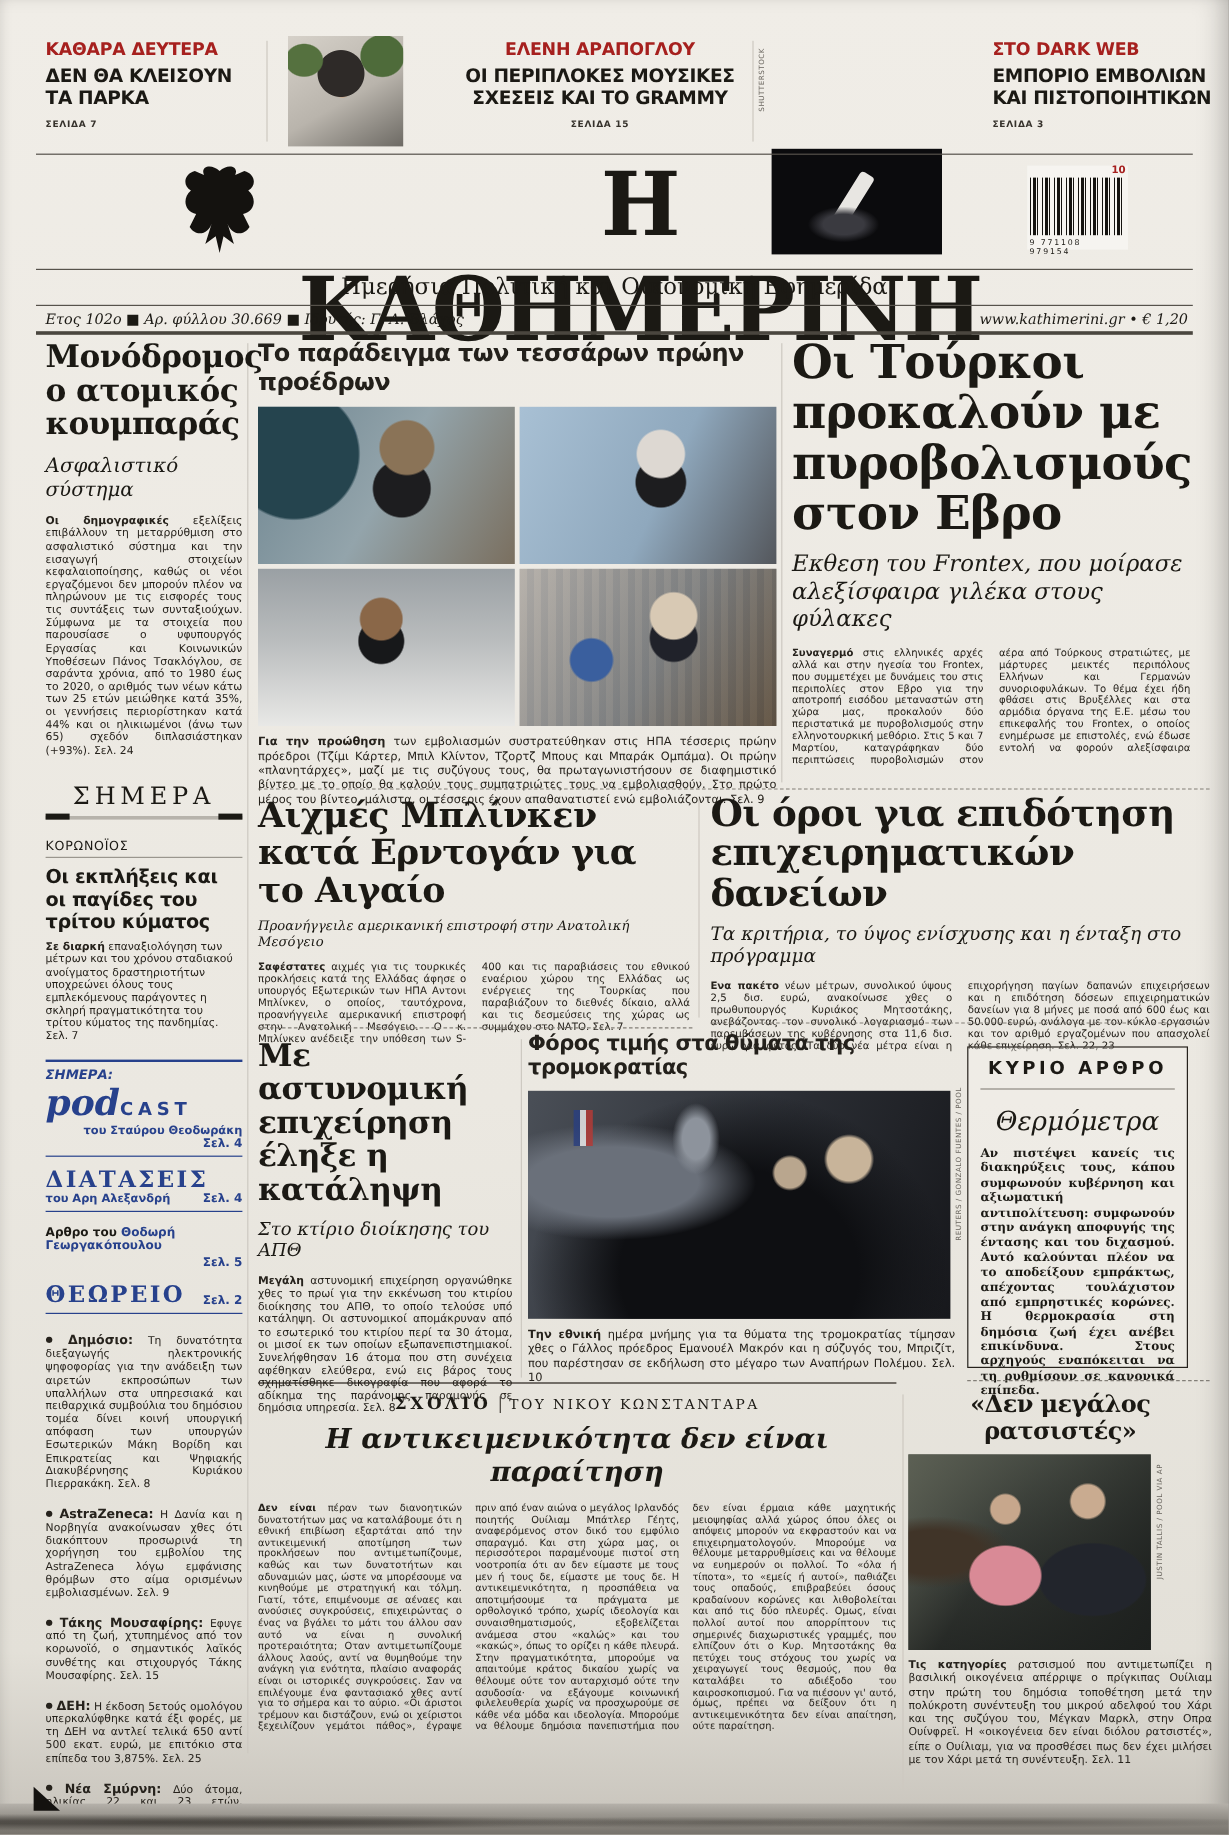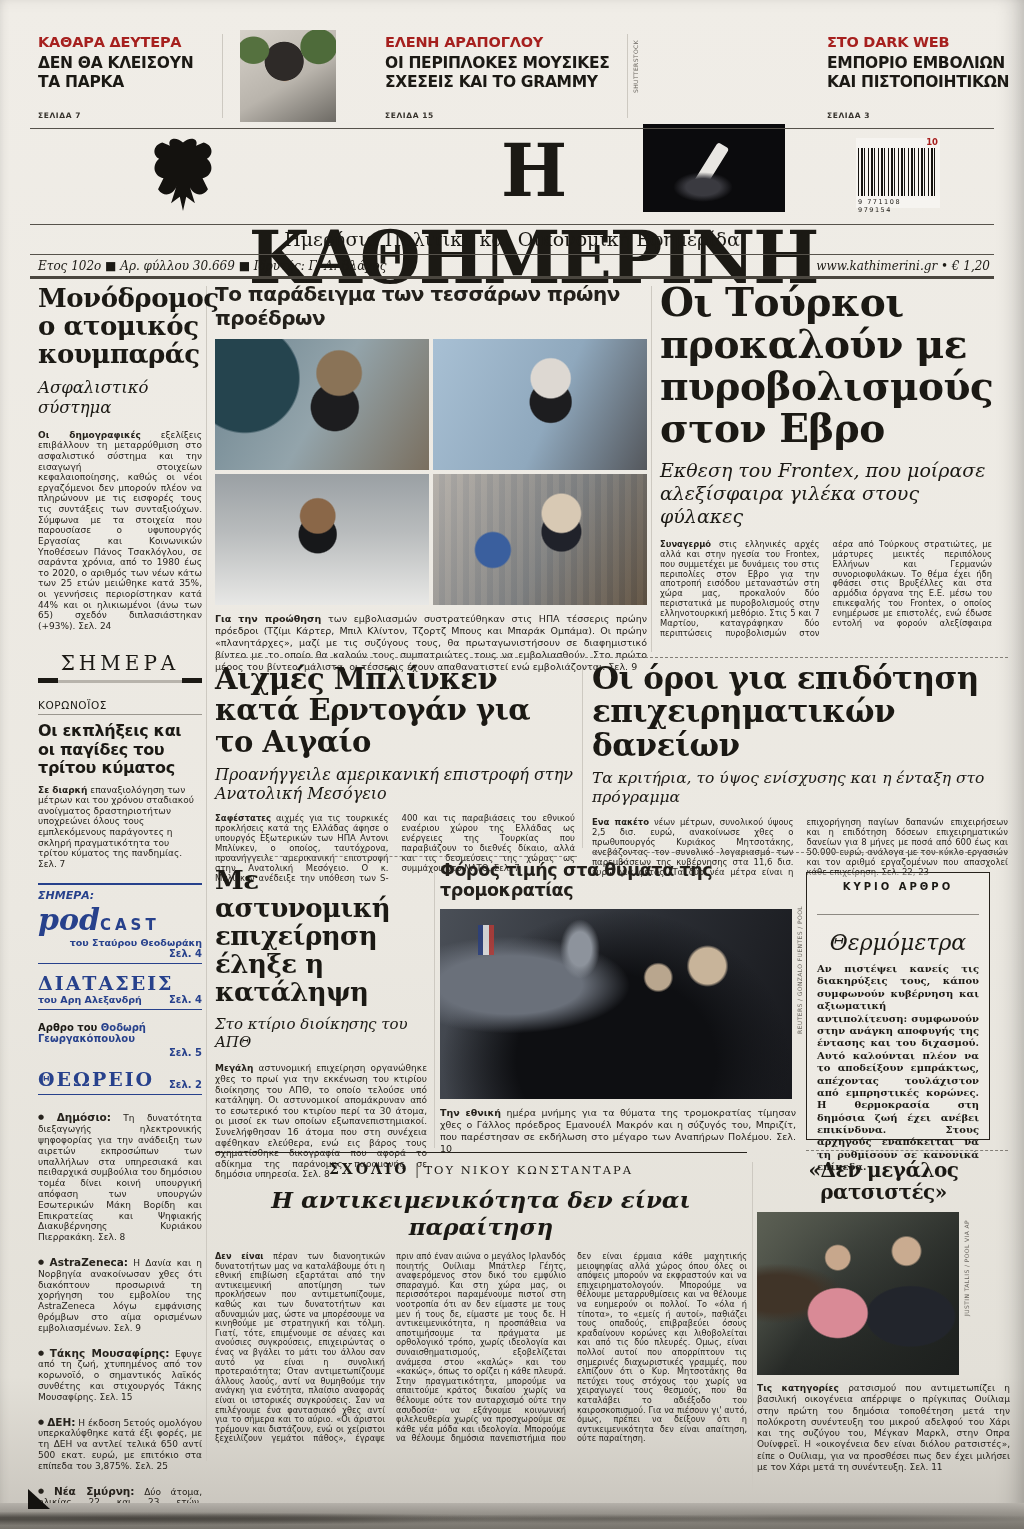--- a/index.html
+++ b/index.html
@@ -7,21 +7,21 @@
         background:linear-gradient(180deg,#f0ede7 0%,#ebe8e1 60%,#e3e0d8 90%,#c9c5bd 99%);
         box-shadow:inset -16px 0 24px -14px rgba(0,0,0,.3), inset 6px 0 12px -8px rgba(0,0,0,.18);
         font-family:"DejaVu Sans",sans-serif;color:#1b1914;}
   .abs{position:absolute;}
   .serif{font-family:"DejaVu Serif",serif;}
   .hrule{position:absolute;background:#56524b;height:1px;}
   .vrule{position:absolute;background:#cdc9c1;width:1px;}
   .dashed{position:absolute;border-top:1px dashed #827e77;height:0;}
   .kicker{color:#a6201e;font-weight:bold;font-size:14.5px;letter-spacing:-.2px;}
   .teaser-title{font-weight:bold;font-size:15.5px;line-height:1.2;letter-spacing:-.3px;margin-top:4px;}
-  .teaser-page{font-weight:bold;font-size:7.5px;letter-spacing:.6px;color:#36322c;margin-top:20px;}
+  .teaser-page{font-weight:bold;font-size:7.5px;letter-spacing:.6px;color:#36322c;margin-top:8px;}
   .photo{position:relative;overflow:hidden;}
   .vcred{position:absolute;writing-mode:vertical-rl;transform:rotate(180deg);font-size:6px;color:#6a665f;letter-spacing:.4px;}
   .headline{font-family:"DejaVu Serif",serif;font-weight:bold;line-height:1.08;letter-spacing:-.5px;}
   .deck{font-family:"DejaVu Serif",serif;font-style:italic;line-height:1.2;}
   .body-txt{font-size:8.5px;line-height:1.18;text-align:justify;color:#26221c;}
   .lead{font-weight:bold;}
   .cols2{column-count:2;column-gap:13px;}
   .caption{font-size:9.5px;line-height:1.25;text-align:justify;color:#26221c;}
   .navy{color:#27418c;}
   .navy-rule{border-top:2px solid #27418c;}
@@ -59,21 +59,21 @@
     <div class="teaser-page">ΣΕΛΙΔΑ 7</div>
   </div>
   <div class="vrule" style="left:222px;top:34px;height:84px;"></div>
   <div class="photo abs" style="left:240px;top:30px;width:96px;height:92px;
        background:
         radial-gradient(ellipse at 82% 18%, #4e6b3a 0 16%, transparent 17%),
         radial-gradient(ellipse at 14% 22%, #55713f 0 13%, transparent 14%),
         radial-gradient(circle at 46% 34%, #2e2a28 0 24%, transparent 25%),
         radial-gradient(circle at 47% 48%, #c9a98c 0 10%, transparent 11%),
         linear-gradient(150deg,#d6d1c9 0%,#b9b4ac 55%,#6d6a64 100%);"></div>
-  <div class="abs" style="left:385px;top:34px;width:230px;">
+  <div class="abs" style="left:385px;top:34px;width:230px;text-align:center;">
     <div class="kicker">ΕΛΕΝΗ ΑΡΑΠΟΓΛΟΥ</div>
     <div class="teaser-title">ΟΙ ΠΕΡΙΠΛΟΚΕΣ ΜΟΥΣΙΚΕΣ ΣΧΕΣΕΙΣ ΚΑΙ ΤΟ GRAMMY</div>
     <div class="teaser-page">ΣΕΛΙΔΑ 15</div>
   </div>
   <div class="vrule" style="left:627px;top:34px;height:84px;"></div>
   <div class="vcred" style="left:632px;top:40px;">SHUTTERSTOCK</div>
   <div class="photo abs" style="left:643px;top:32px;width:142px;height:88px;background:#0b0b0d;">
     <div style="position:absolute;left:62px;top:18px;width:13px;height:46px;background:#e8e6e2;border-radius:3px;transform:rotate(32deg);"></div>
     <div style="position:absolute;left:30px;top:48px;width:60px;height:30px;background:radial-gradient(ellipse,#3a3a40 0 40%,transparent 70%);"></div>
   </div>
@@ -186,21 +186,21 @@
   <div class="abs" style="left:660px;top:281px;width:332px;">
     <div class="headline" style="font-size:39px;">Οι Τούρκοι προκαλούν με πυροβολισμούς στον Εβρο</div>
     <div class="deck" style="font-size:19px;margin-top:10px;">Εκθεση του Frontex, που μοίρασε αλεξίσφαιρα γιλέκα στους φύλακες</div>
     <p class="body-txt cols2" style="font-size:8.4px;margin:12px 0 0 0;height:108px;overflow:hidden;"><span class="lead">Συναγερμό</span> <span>στις ελληνικές αρχές αλλά και στην ηγεσία του Frontex, που συμμετέχει με δυνάμεις του στις περιπολίες στον Εβρο για την αποτροπή εισόδου μεταναστών στη χώρα μας, προκαλούν δύο περιστατικά με πυροβολισμούς στην ελληνοτουρκική μεθόριο. Στις 5 και 7 Μαρτίου, καταγράφηκαν δύο περιπτώσεις πυροβολισμών στον αέρα από Τούρκους στρατιώτες, με μάρτυρες μεικτές περιπόλους Ελλήνων και Γερμανών συνοριοφυλάκων. Το θέμα έχει ήδη φθάσει στις Βρυξέλλες και στα αρμόδια όργανα της Ε.Ε. μέσω του επικεφαλής του Frontex, ο οποίος ενημέρωσε με επιστολές, ενώ έδωσε εντολή να φορούν αλεξίσφαιρα γιλέκα όσοι περιπολούν στην περιοχή. Σελ. 8</span></p>
   </div>
 
   <div class="dashed" style="left:215px;top:657px;width:793px;"></div>
 
   <div class="abs" style="left:215px;top:664px;width:360px;">
     <div class="headline" style="font-size:29px;">Αιχμές Μπλίνκεν κατά Ερντογάν για το Αιγαίο</div>
-    <div class="deck" style="font-size:16px;margin-top:7px;">Προανήγγειλε αμερικανική επιστροφή στην Ανατολική Μεσόγειο</div>
+    <div class="deck" style="font-size:11px;margin-top:7px;">Προανήγγειλε αμερικανική επιστροφή στην Ανατολική Μεσόγειο</div>
     <p class="body-txt cols2" style="margin:10px 0 0 0;height:84px;overflow:hidden;"><span class="lead">Σαφέστατες</span> <span>αιχμές για τις τουρκικές προκλήσεις κατά της Ελλάδας άφησε ο υπουργός Εξωτερικών των ΗΠΑ Αντονι Μπλίνκεν, ο οποίος, ταυτόχρονα, προανήγγειλε αμερικανική επιστροφή στην Ανατολική Μεσόγειο. Ο κ. Μπλίνκεν ανέδειξε την υπόθεση των S-400 και τις παραβιάσεις του εθνικού εναέριου χώρου της Ελλάδας ως ενέργειες της Τουρκίας που παραβιάζουν το διεθνές δίκαιο, αλλά και τις δεσμεύσεις της χώρας ως συμμάχου στο ΝΑΤΟ. Σελ. 7</span></p>
   </div>
 
   <div class="abs" style="left:592px;top:662px;width:416px;">
     <div class="headline" style="font-size:31px;">Οι όροι για επιδότηση επιχειρηματικών δανείων</div>
     <div class="deck" style="font-size:15.5px;margin-top:7px;">Τα κριτήρια, το ύψος ενίσχυσης και η ένταξη στο πρόγραμμα</div>
     <p class="body-txt cols2" style="margin:10px 0 0 0;height:84px;overflow:hidden;"><span class="lead">Ενα πακέτο</span> <span>νέων μέτρων, συνολικού ύψους 2,5 δισ. ευρώ, ανακοίνωσε χθες ο πρωθυπουργός Κυριάκος Μητσοτάκης, ανεβάζοντας τον συνολικό λογαριασμό των παρεμβάσεων της κυβέρνησης στα 11,6 δισ. ευρώ για φέτος. Τα δύο νέα μέτρα είναι η επιχορήγηση παγίων δαπανών επιχειρήσεων και η επιδότηση δόσεων επιχειρηματικών δανείων για 8 μήνες με ποσά από 600 έως και 50.000 ευρώ, ανάλογα με τον κύκλο εργασιών και τον αριθμό εργαζομένων που απασχολεί κάθε επιχείρηση. Σελ. 22, 23</span></p>
   </div>
 
   <div class="dashed" style="left:215px;top:856px;width:362px;"></div>
@@ -221,21 +221,21 @@
         radial-gradient(ellipse at 50% 80%, #0e0f12 0 40%, transparent 70%),
         linear-gradient(110deg,#4a4f57 0%,#2a2d33 55%,#17181c 100%);">
       <div style="position:absolute;left:38px;top:16px;width:16px;height:30px;background:linear-gradient(90deg,#2a3f7e 33%,#e8e8e8 33% 66%,#b33a36 66%);opacity:.85;"></div>
       <div style="position:absolute;left:120px;top:10px;width:40px;height:60px;background:radial-gradient(ellipse,#8d939c 0 40%,transparent 70%);"></div>
     </div>
     <div class="vcred" style="left:356px;top:14px;position:absolute;margin-top:32px;">REUTERS / GONZALO FUENTES / POOL</div>
     <p class="caption" style="margin:8px 0 0 0;font-size:9.5px;"><span class="lead">Την εθνική</span> <span>ημέρα μνήμης για τα θύματα της τρομοκρατίας τίμησαν χθες ο Γάλλος πρόεδρος Εμανουέλ Μακρόν και η σύζυγός του, Μπριζίτ, που παρέστησαν σε εκδήλωση στο μέγαρο των Αναπήρων Πολέμου. Σελ. 10</span></p>
   </div>
 
   <div class="kyrio-box">
-    <div style="text-align:center;font-size:10px;font-weight:bold;letter-spacing:3px;border-bottom:1px solid #8d8982;padding-bottom:22px;">ΚΥΡΙΟ ΑΡΘΡΟ</div>
+    <div style="text-align:center;font-size:15px;font-weight:bold;letter-spacing:3px;border-bottom:1px solid #8d8982;padding-bottom:8px;">ΚΥΡΙΟ ΑΡΘΡΟ</div>
     <div class="serif" style="text-align:center;font-size:22px;font-style:italic;margin-top:15px;">Θερμόμετρα</div>
     <div class="serif" style="font-size:10px;font-weight:bold;line-height:1.24;text-align:justify;margin-top:8px;">Αν πιστέψει κανείς τις διακηρύξεις τους, κάπου συμφωνούν κυβέρνηση και αξιωματική αντιπολίτευση: συμφωνούν στην ανάγκη αποφυγής της έντασης και του διχασμού. Αυτό καλούνται πλέον να το αποδείξουν εμπράκτως, απέχοντας τουλάχιστον από εμπρηστικές κορώνες. Η θερμοκρασία στη δημόσια ζωή έχει ανέβει επικίνδυνα. Στους αρχηγούς εναπόκειται να τη ρυθμίσουν σε κανονικά επίπεδα.</div>
   </div>
   <div class="dashed" style="left:806px;top:1150px;width:202px;"></div>
 
   <div class="abs" style="left:215px;top:1152px;width:532px;">
     <div style="border-top:1.5px solid #26221c;padding-top:6px;text-align:center;" class="serif">
       <span style="font-size:14px;font-weight:bold;letter-spacing:3px;">ΣΧΟΛΙΟ</span>
       <span style="font-size:14px;color:#55514a;">|</span>
       <span style="font-size:11.5px;letter-spacing:2px;">ΤΟΥ ΝΙΚΟΥ ΚΩΝΣΤΑΝΤΑΡΑ</span>

